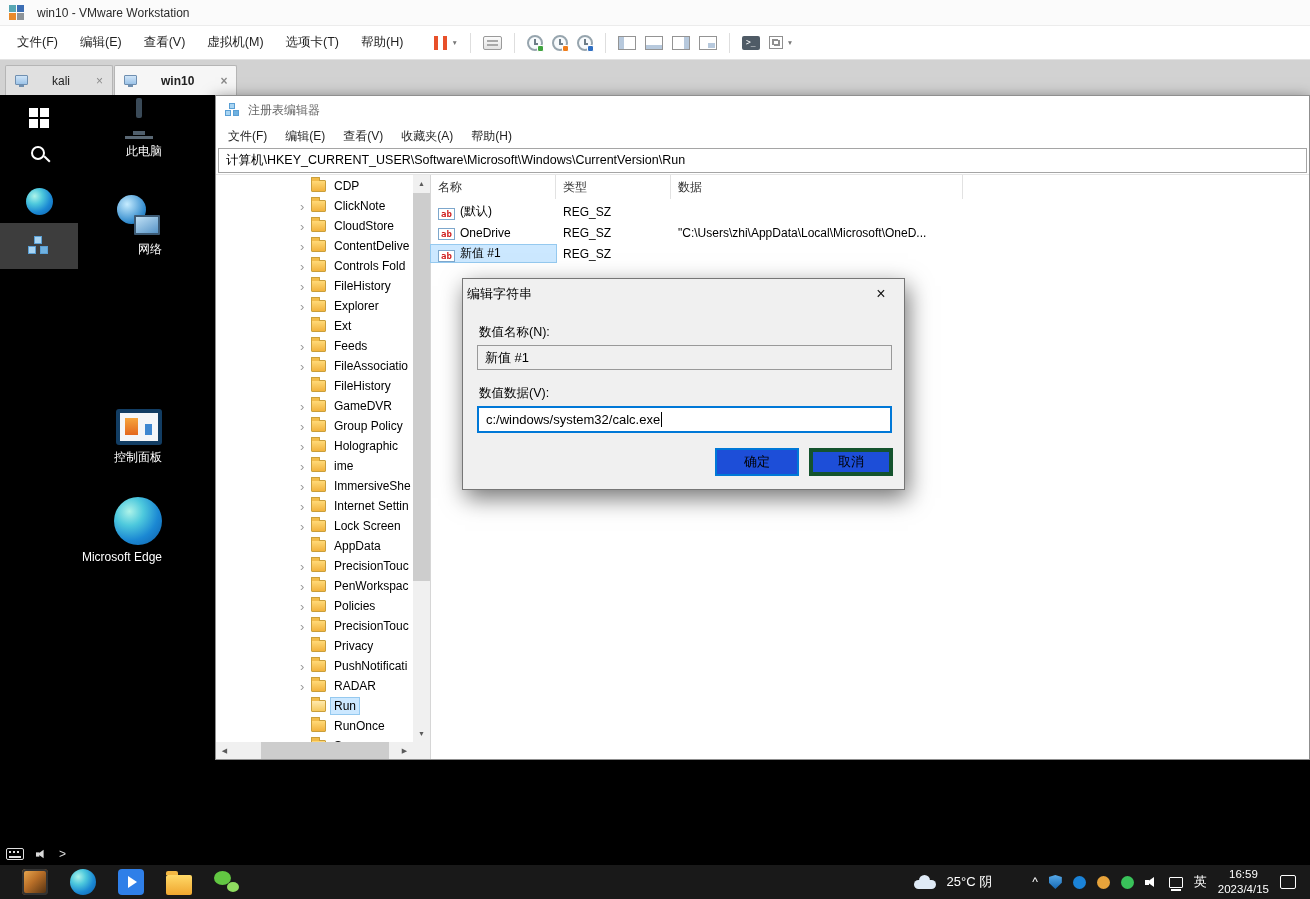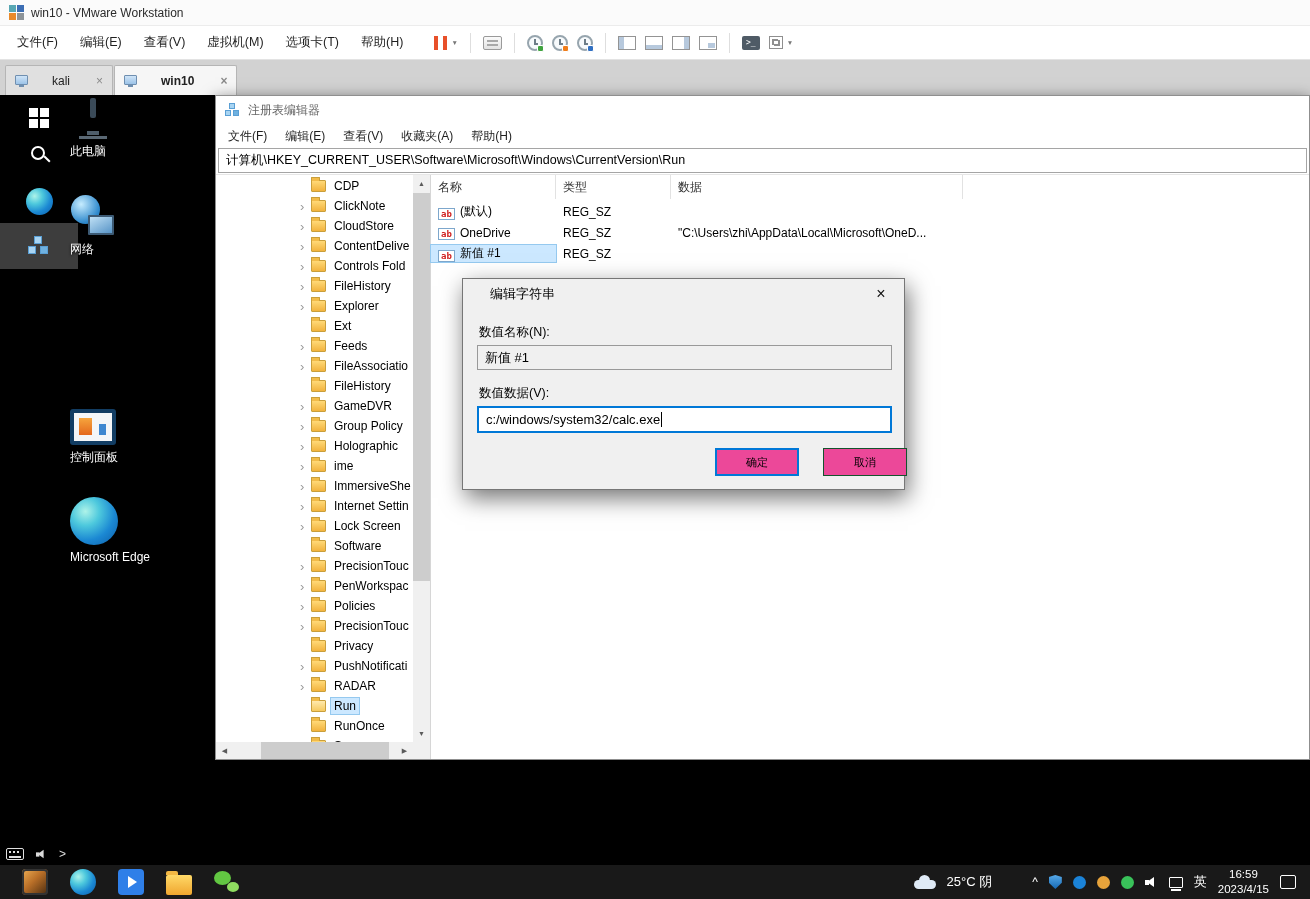--- a/index.html
+++ b/index.html
@@ -1,20 +1,20 @@
 <!DOCTYPE html>
 <html><head>
 <meta charset="utf-8">
 <style>
   *{margin:0;padding:0;box-sizing:border-box}
   body{background:#222;font-family:"Liberation Sans","DejaVu Sans",sans-serif}
   .stage{position:relative;width:1310px;height:899px;background:#000;overflow:hidden}
 
   
-  .vmw-titlebar{position:absolute;left:0;top:0;width:100%;height:26px;background:#fbfbfb;display:flex;align-items:center;gap:7px;padding-left:9px;border-bottom:1px solid #ececec}
+  .vmw-titlebar{position:absolute;left:0;top:0;width:100%;height:26px;background:#fbfbfb;display:flex;align-items:center;gap:13px;padding-left:9px;border-bottom:1px solid #ececec}
   .vmw-logo{width:15px;height:15px;display:grid;grid-template-columns:7px 7px;grid-template-rows:7px 7px;gap:1px}
   .vmw-logo i{display:block}
   .vmw-logo i:nth-child(1){background:#57a7b3}.vmw-logo i:nth-child(2){background:#3c6eb4}
   .vmw-logo i:nth-child(3){background:#e98a2b}.vmw-logo i:nth-child(4){background:#8d9499}
   .vmw-title{font-size:12px;color:#2b2b2b}
   .vmw-menubar{position:absolute;left:0;top:26px;width:100%;height:34px;background:#fff;border-bottom:1px solid #e3e3e3;display:flex;align-items:center;padding-left:6px}
   .vmw-menu{display:flex}
   .menu-item{font-size:12.5px;color:#1f1f1f;padding:6px 11px;cursor:default}
   .vmw-toolbar{display:flex;align-items:center;gap:9px;margin-left:20px}
   .tb-sep{width:1px;height:20px;background:#dedede;margin:0 3px}
@@ -56,21 +56,21 @@
   .tile{position:absolute;left:0;top:128px;width:78px;height:46px;background:#3d3d3d;display:flex;align-items:center;justify-content:center}
   .cubes{position:relative;width:22px;height:20px;display:inline-block}
   .cubes i{position:absolute;width:8px;height:8px;background:#a8d4f2;border:1px solid #5a9fd4}
   .cubes i:nth-child(1){left:6px;top:0}.cubes i:nth-child(2){left:0;top:10px}
   .cubes i:nth-child(3){left:12px;top:10px;background:#6fb1e0}
   .re-icon.cubes{width:16px;height:15px}
   .re-icon.cubes i{width:6px;height:6px}
   .re-icon.cubes i:nth-child(1){left:4px;top:0}.re-icon.cubes i:nth-child(2){left:0;top:7px}.re-icon.cubes i:nth-child(3){left:8px;top:7px}
 
   
-  .dicon{position:absolute;left:70px;width:92px;display:flex;flex-direction:column;align-items:flex-start;gap:5px;color:#fff;font-size:12px;text-align:center;text-shadow:0 1px 3px rgba(0,0,0,.9);line-height:1.25}
+  .dicon{position:absolute;left:70px;width:92px;display:flex;flex-direction:column;align-items:flex-end;gap:5px;color:#fff;font-size:12px;text-align:center;text-shadow:0 1px 3px rgba(0,0,0,.9);line-height:1.25}
   .d-pc{top:6px}.d-net{top:100px}.d-bin{top:208px}.d-cpl{top:314px}.d-edge{top:402px}
   .icon-pc{position:relative;width:46px;height:38px}
   .icon-pc .scr{width:46px;height:30px;border:3px solid #3a4a58;border-radius:2px;background:linear-gradient(150deg,#5fa8e8,#0d47a1)}
   .icon-pc::before{content:"";position:absolute;left:17px;bottom:4px;width:12px;height:4px;background:#4f5e6b}
   .icon-pc::after{content:"";position:absolute;left:9px;bottom:0;width:28px;height:3px;background:#5a6874}
   .icon-net{position:relative;width:46px;height:42px}
   .icon-net::before{content:"";position:absolute;left:1px;top:0;width:29px;height:29px;border-radius:50%;background:radial-gradient(circle at 35% 32%,#c6ecff,#2f89cc 68%,#176a9e)}
   .icon-net::after{content:"";position:absolute;right:2px;bottom:2px;width:22px;height:16px;border:2px solid #3c5a74;background:linear-gradient(150deg,#bfe0f5,#5794c7);border-radius:1px}
   .icon-bin{width:30px;height:38px;margin:4px 0 2px;background:linear-gradient(90deg,#aeb6bf,#f0f4f7 35%,#97a1aa);border-radius:4px 4px 8px 8px;position:relative}
   .icon-bin::before{content:"";position:absolute;left:-3px;top:-5px;width:36px;height:6px;border-radius:3px;background:linear-gradient(90deg,#c2cad2,#f6f9fb 40%,#a5aeb6)}
@@ -111,31 +111,31 @@
   .c-name{width:125px}.c-type{width:115px}.c-data{width:292px}
   .c-rest{flex:1;border-right:none !important}
   #list-rows{padding-top:2px}
   .list-row{display:flex;height:21px;align-items:center;font-size:12px;color:#000}
   .list-row .cell{padding:0 7px;display:flex;align-items:flex-end;overflow:hidden;white-space:nowrap}
   .list-row .c-name.sel{background:#cce8ff;outline:1px solid #95c9ef}
   .ab{width:17px;height:12px;border:1px solid #7da7cc;background:#fff;color:#cf1f1f;font-size:9px;font-weight:700;font-style:normal;display:inline-flex;align-items:center;justify-content:center;margin-right:5px;flex:0 0 auto;font-family:"DejaVu Sans Mono",monospace}
 
   
   .dlg{position:absolute;left:462px;top:183px;width:443px;height:212px;background:#f0f0f0;border:1px solid #767676;box-shadow:3px 8px 22px rgba(0,0,0,.55);color:#000}
-  .dlg-title{position:absolute;left:0;top:0;right:0;height:30px;display:flex;align-items:center;padding-left:27px;font-size:13px}
+  .dlg-title{position:absolute;left:0;top:0;right:0;height:30px;display:flex;align-items:center;padding-left:4px;font-size:13px}
   .dlg-close{position:absolute;right:1px;top:1px;width:44px;height:28px;display:flex;align-items:center;justify-content:center;font-size:16px;color:#111}
   .dlg-label{position:absolute;left:16px;font-size:12.5px}
   .l1{top:45px}.l2{top:106px}
   .dlg-input{position:absolute;left:14px;width:415px;height:25px;display:flex;align-items:center;padding-left:7px;font-size:13px;white-space:nowrap;overflow:hidden}
   .dlg-input.ro{top:66px;background:#f0f0f0;border:1px solid #999}
   .dlg-input.focus{top:127px;height:27px;background:#fff;border:2px solid #0078d7}
   .tcaret{width:1px;height:15px;background:#000;margin-left:1px}
-  .btn{position:absolute;top:169px;width:84px;height:28px;background:#ec4899;display:flex;align-items:center;justify-content:center;font-size:11px}
+  .btn{position:absolute;top:169px;width:84px;height:28px;background:#1d4ed8;display:flex;align-items:center;justify-content:center;font-size:13px}
   .btn.ok{left:252px;border:2px solid #0078d7}
-  .btn.cancel{left:360px;border:1px solid #14532d}
+  .btn.cancel{left:346px;border:4px solid #14532d}
 
   
   .pretray{position:absolute;left:6px;top:752px;display:flex;align-items:center;gap:11px;color:#e0e0e0}
   .kb{width:18px;height:12px;border:1.5px solid #e0e0e0;border-radius:2px;position:relative;display:inline-block}
   .kb::before{content:"";position:absolute;left:2px;top:2px;width:2px;height:2px;background:#e0e0e0;box-shadow:4px 0 0 #e0e0e0,8px 0 0 #e0e0e0}
   .kb::after{content:"";position:absolute;left:2px;bottom:1px;right:2px;height:2px;background:#e0e0e0}
   .pchev{font-size:12px;color:#ddd}
   .taskbar{position:absolute;left:0;top:770px;width:100%;height:34px;background:#191919;display:flex;align-items:center}
   .tb-apps{display:flex;align-items:center;gap:22px;padding-left:22px}
   .app{width:26px;height:26px;flex:0 0 auto;display:inline-block}
@@ -371,21 +371,21 @@
                 <span class="lbl">Internet Settin</span>
               </div>
               <div class="tree-row">
                 <span class="chev">›</span>
                 <span class="folder"></span>
                 <span class="lbl">Lock Screen</span>
               </div>
               <div class="tree-row">
                 <span class="chev"></span>
                 <span class="folder"></span>
-                <span class="lbl">Software</span>
+                <span class="lbl">AppData</span>
               </div>
               <div class="tree-row">
                 <span class="chev">›</span>
                 <span class="folder"></span>
                 <span class="lbl">PrecisionTouc</span>
               </div>
               <div class="tree-row">
                 <span class="chev">›</span>
                 <span class="folder"></span>
                 <span class="lbl">PenWorkspac</span>

